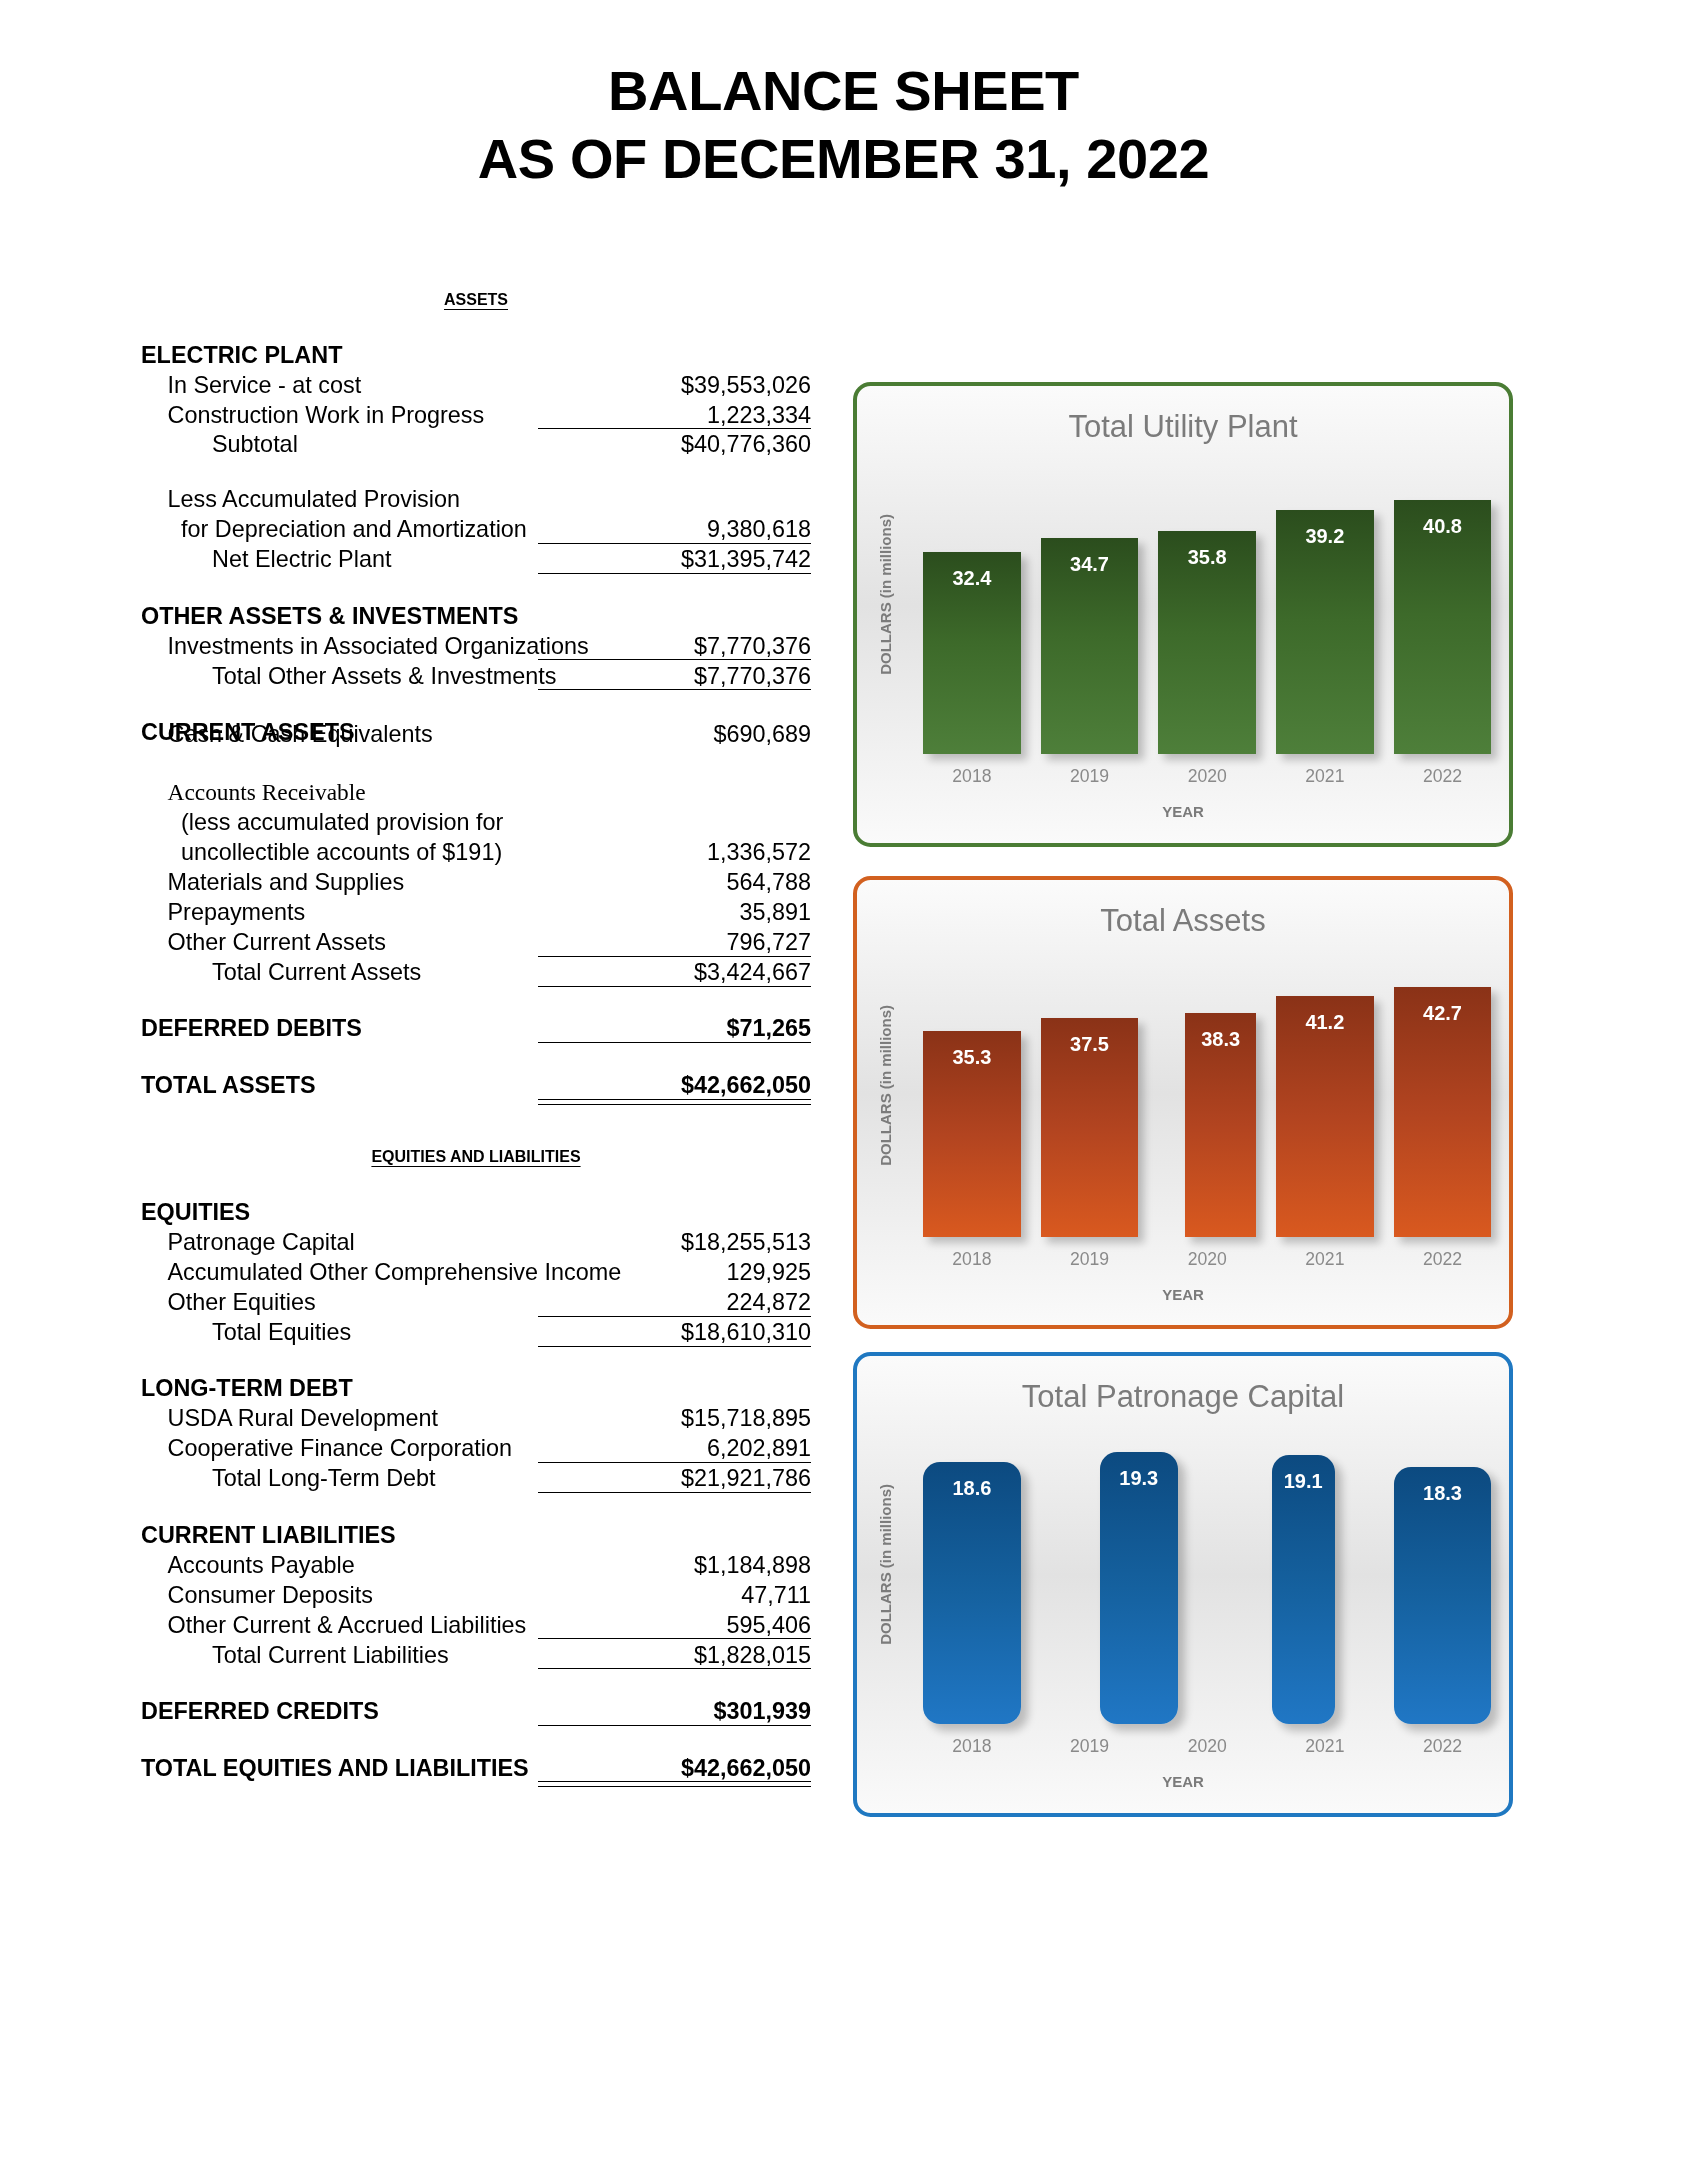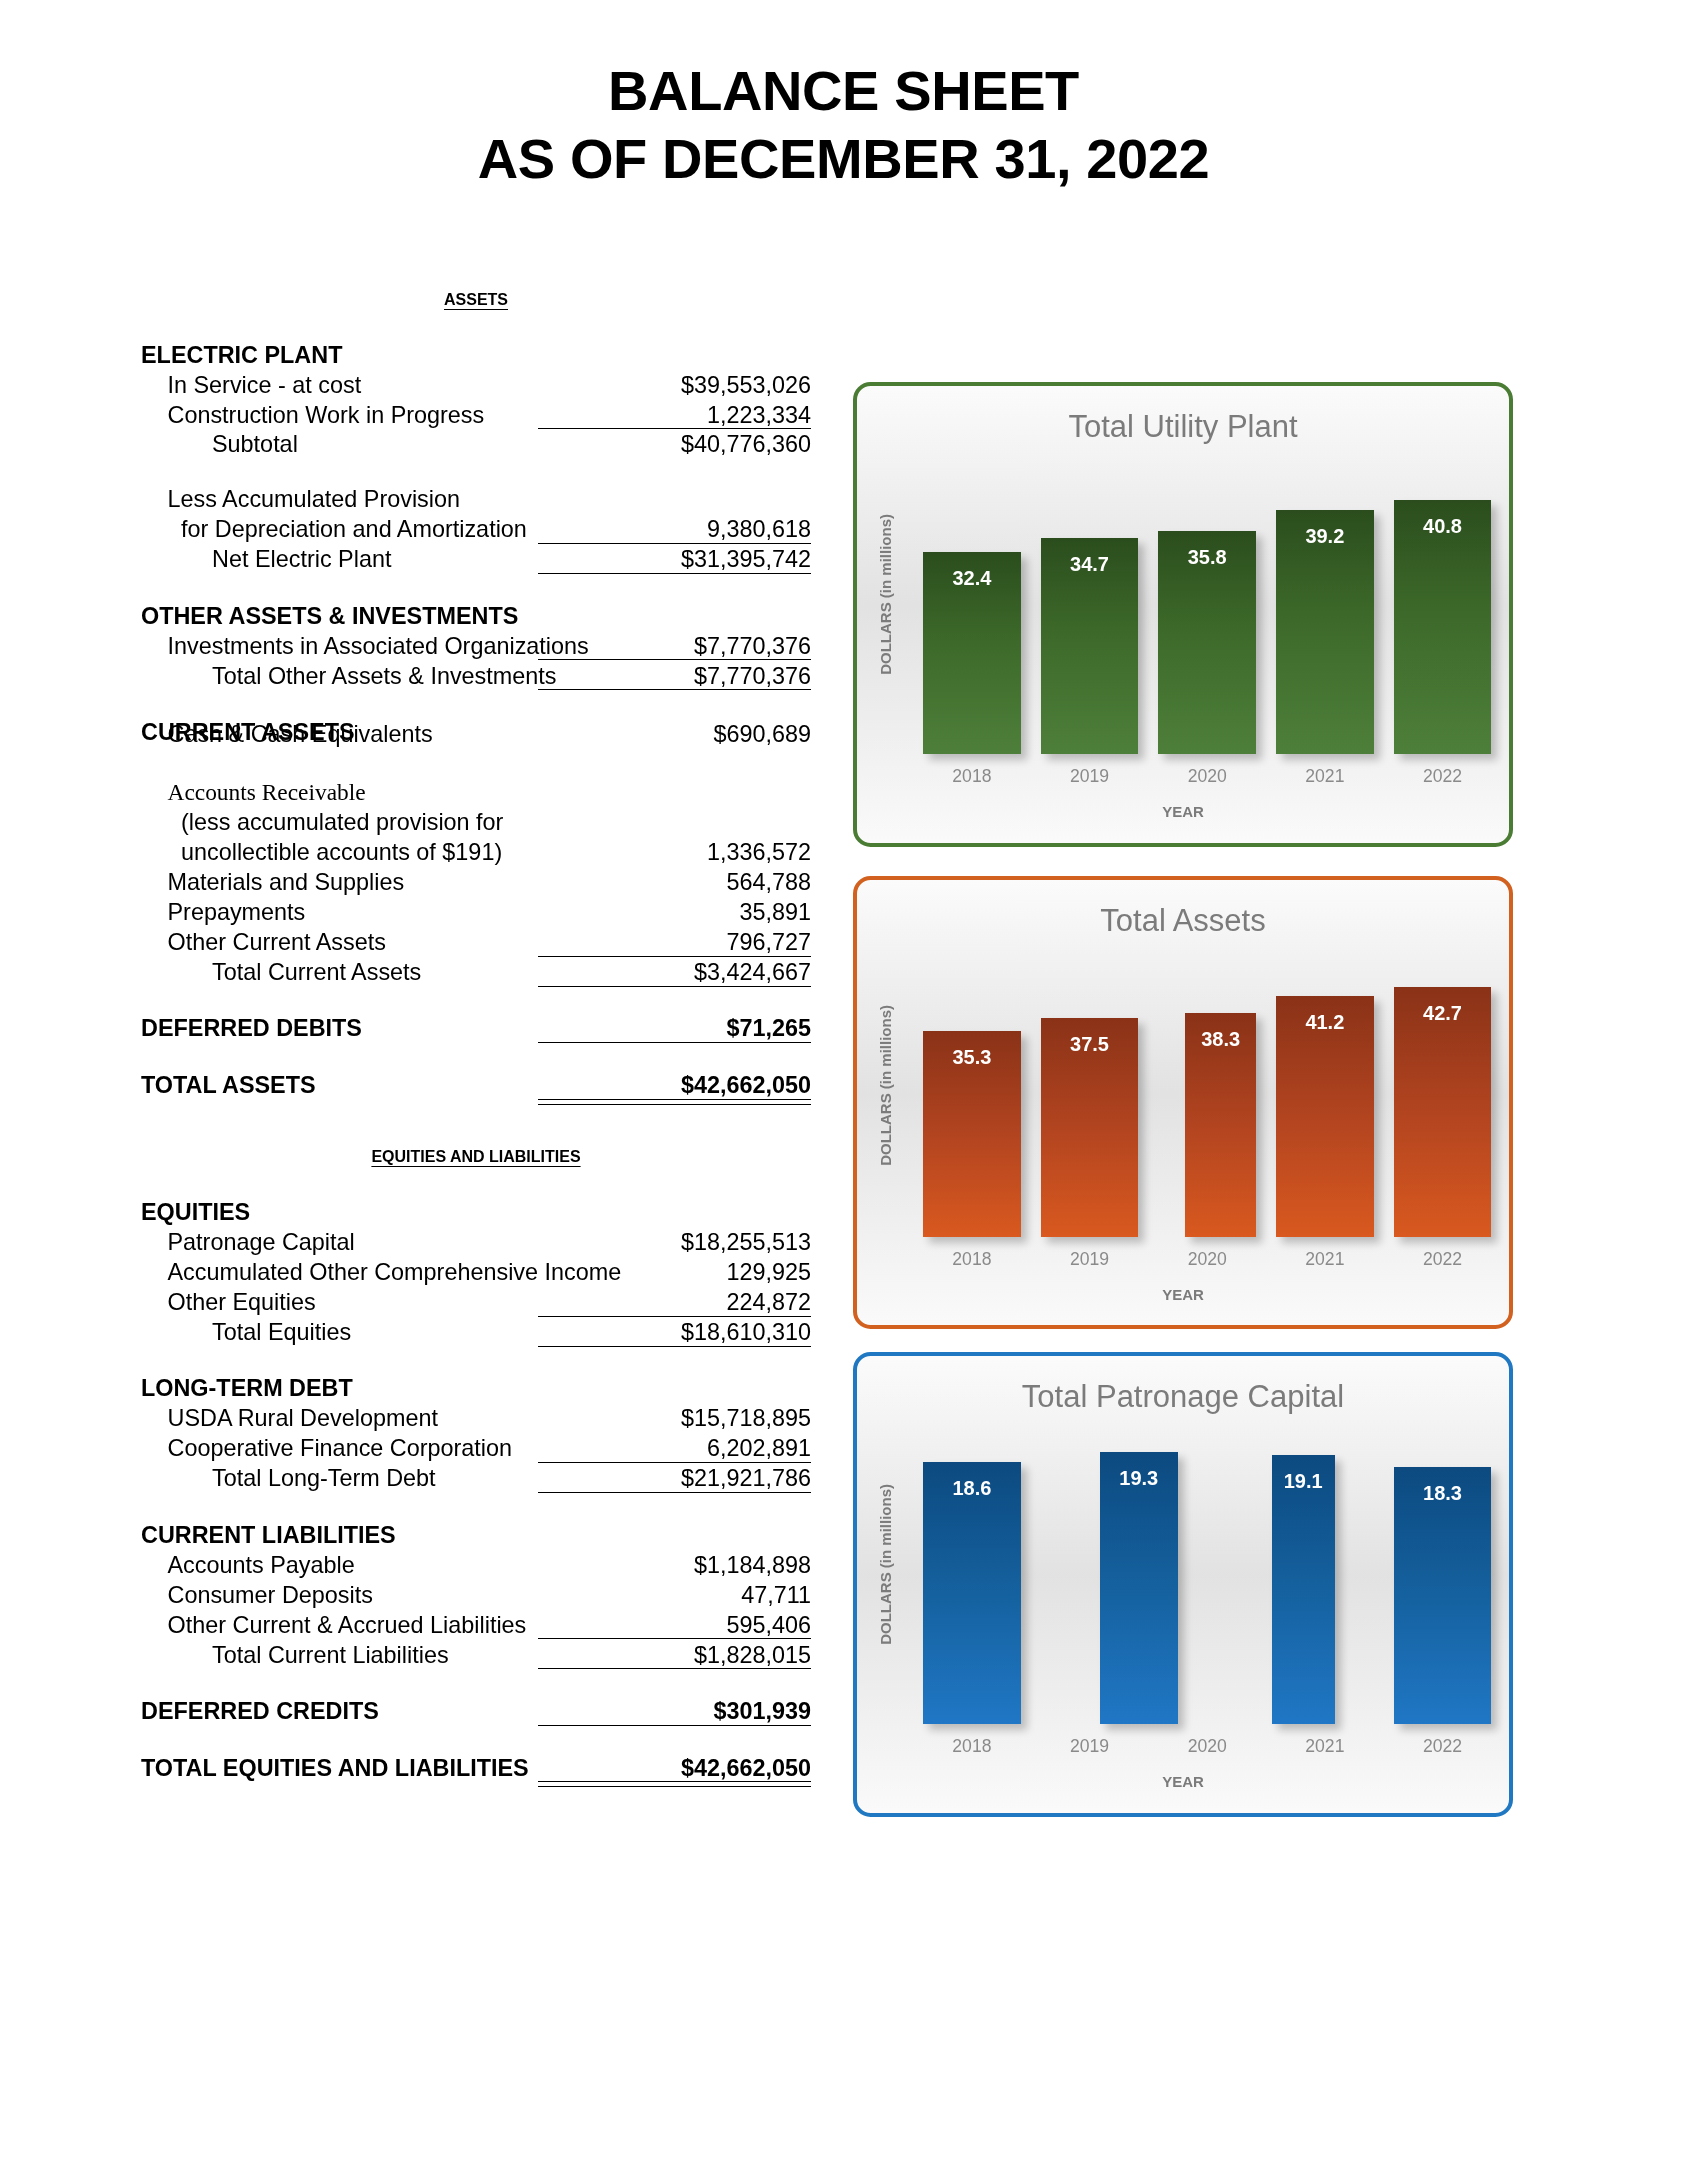--- a/index.html
+++ b/index.html
@@ -44,21 +44,21 @@
   .bcol{position:relative;width:17.2%;height:100%;display:flex;
     align-items:flex-end;}
   .bar{position:relative;width:100%;box-shadow:6.2px 6.2px 8px rgba(0,0,0,0.22);}
   .bar span{position:absolute;left:0;width:100%;top:15px;text-align:center;
     color:#fff;font-size:20px;font-weight:bold;}
   .ticks{position:absolute;left:0;right:0;display:flex;justify-content:space-between;}
   .tick{width:17.2%;text-align:center;font-size:17.6px;color:#8a8a8a;}
 
   .g .bar{background:linear-gradient(180deg,#2b4d1d 0%,#3d6a2a 45%,#4e7f3a 100%);}
   .o .bar{background:linear-gradient(180deg,#8a3217 0%,#b24420 50%,#d9591f 100%);}
-  .b .bar{background:linear-gradient(180deg,#0c4a80 0%,#15619f 50%,#2077c5 100%);}
+  .b .bar{background:linear-gradient(180deg,#0c4a80 0%,#15619f 50%,#2077c5 100%);border-radius:17px;}
 </style>
 </head>
 <body>
 
 <div class="doc-title">
   <div>BALANCE SHEET</div>
   <div>AS OF DECEMBER 31, 2022</div>
 </div>
 
 <div class="stmt" id="stmt">

